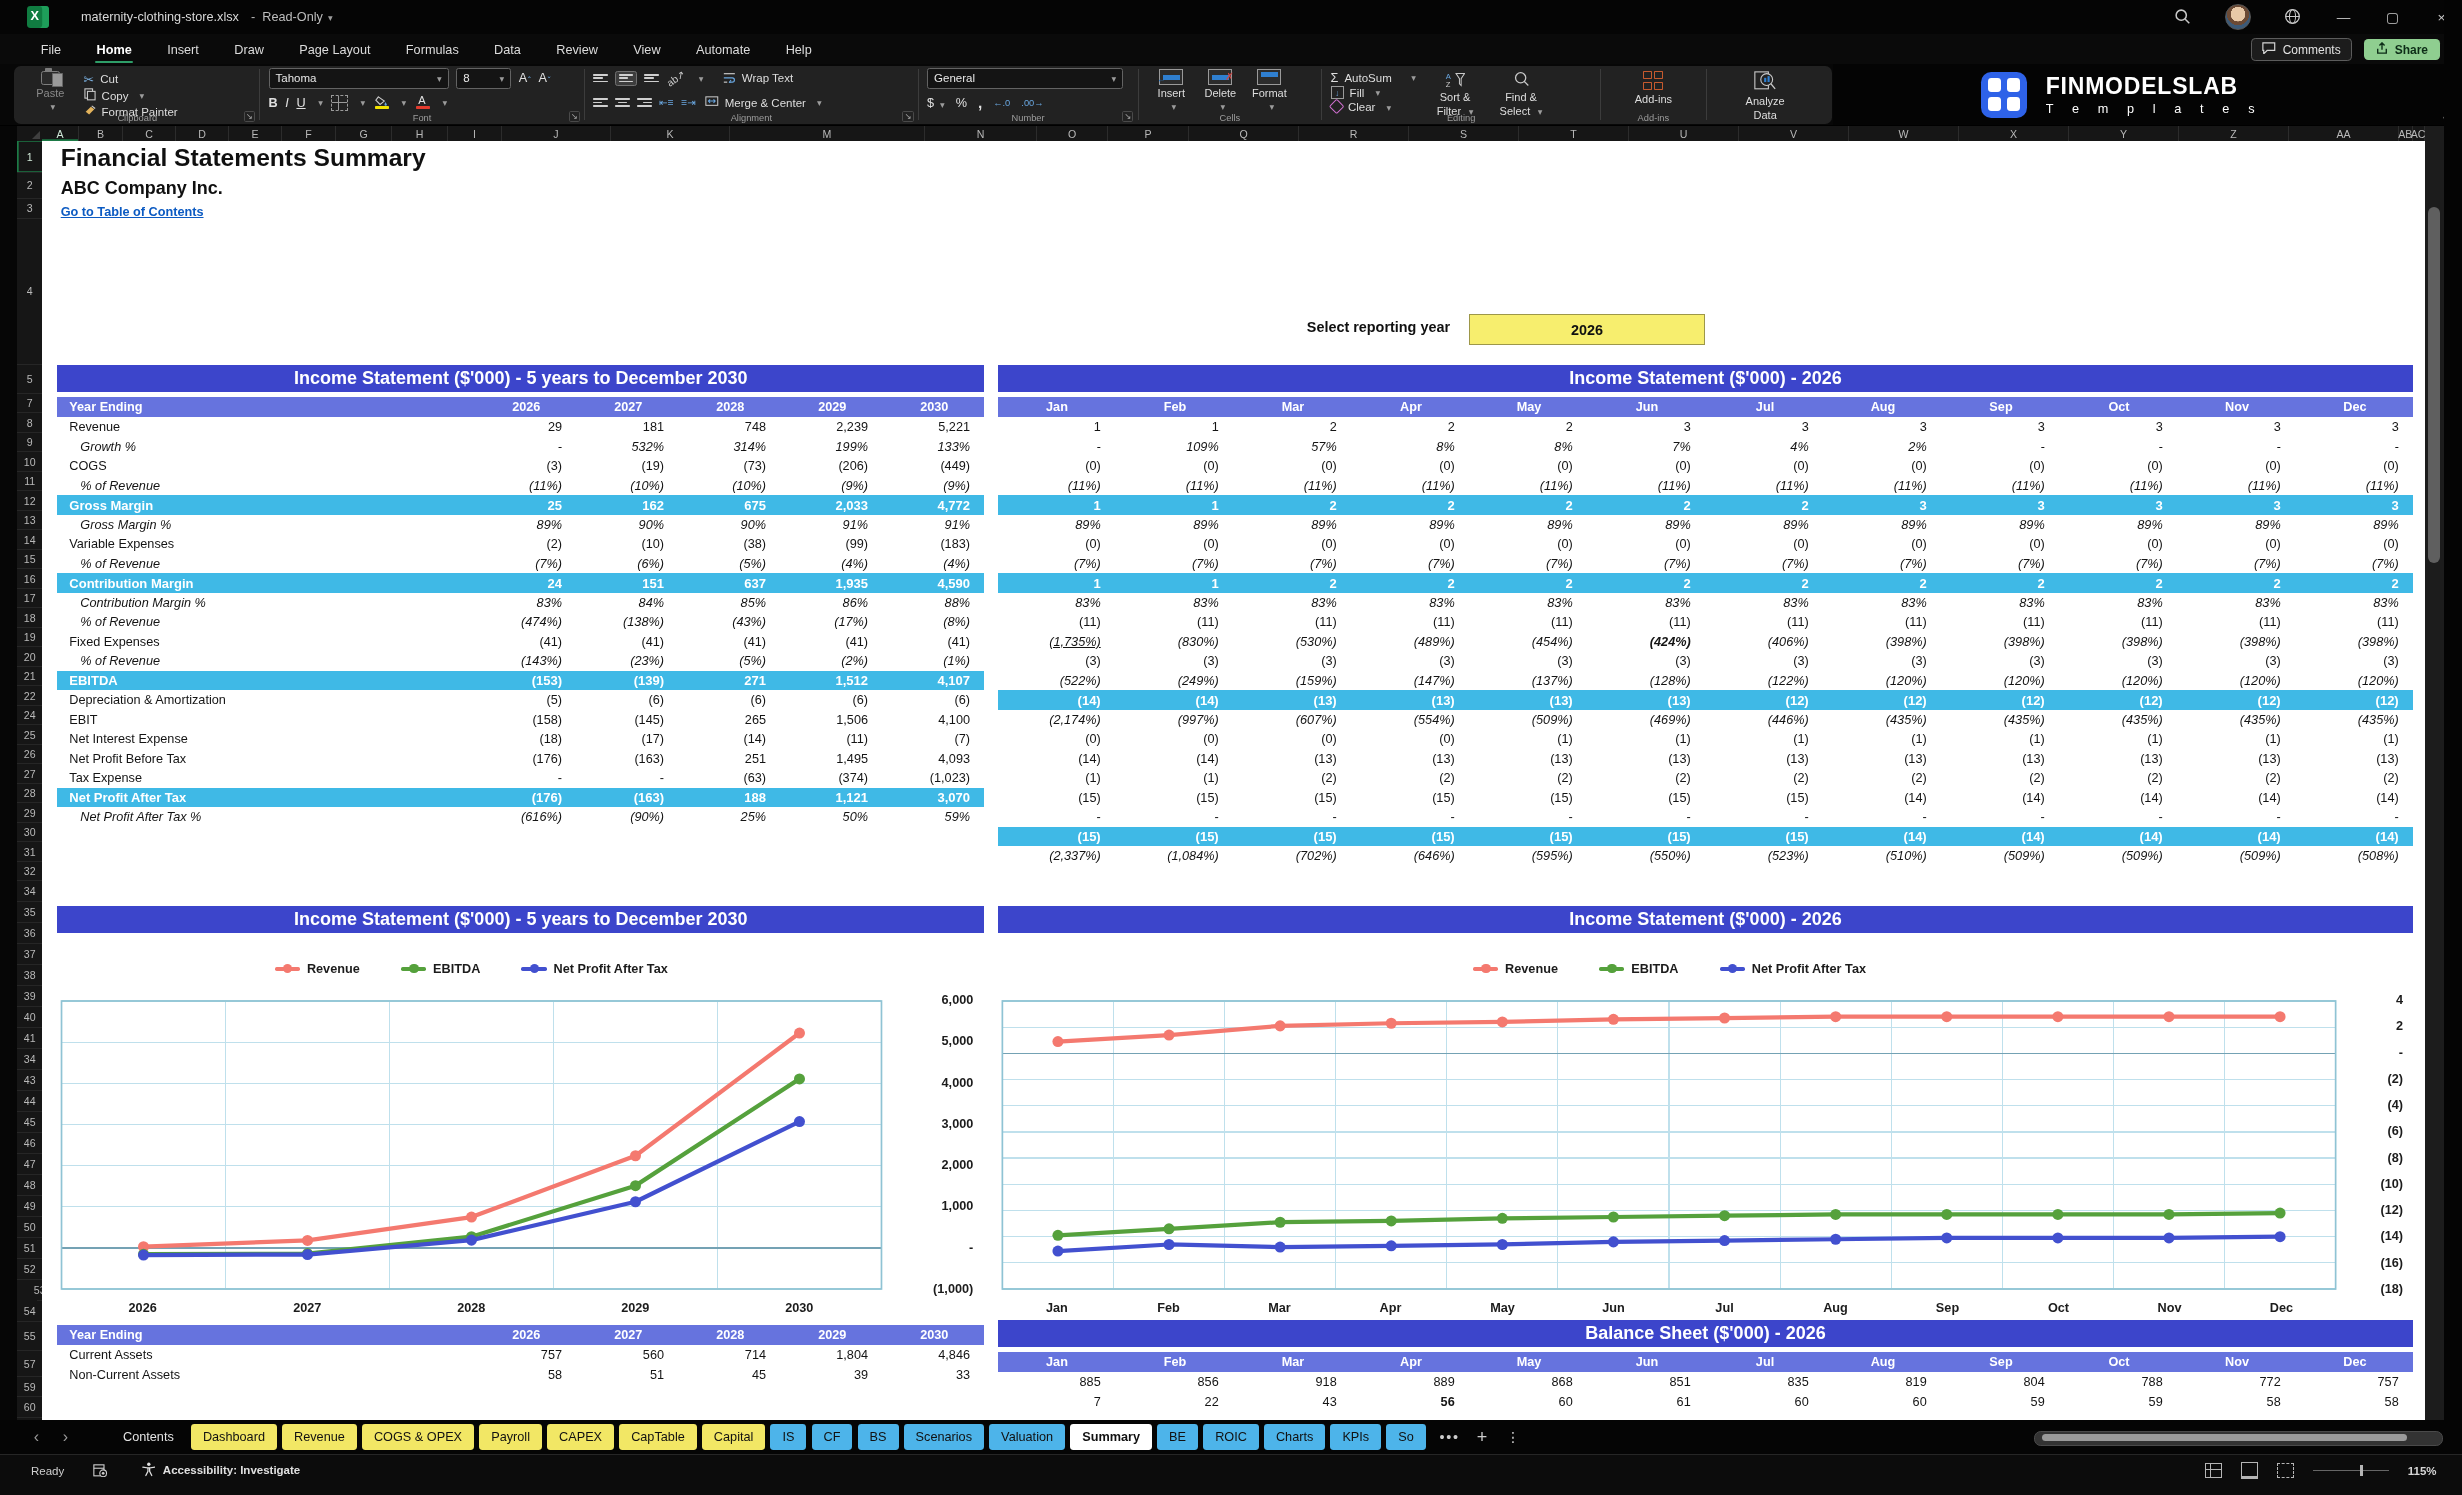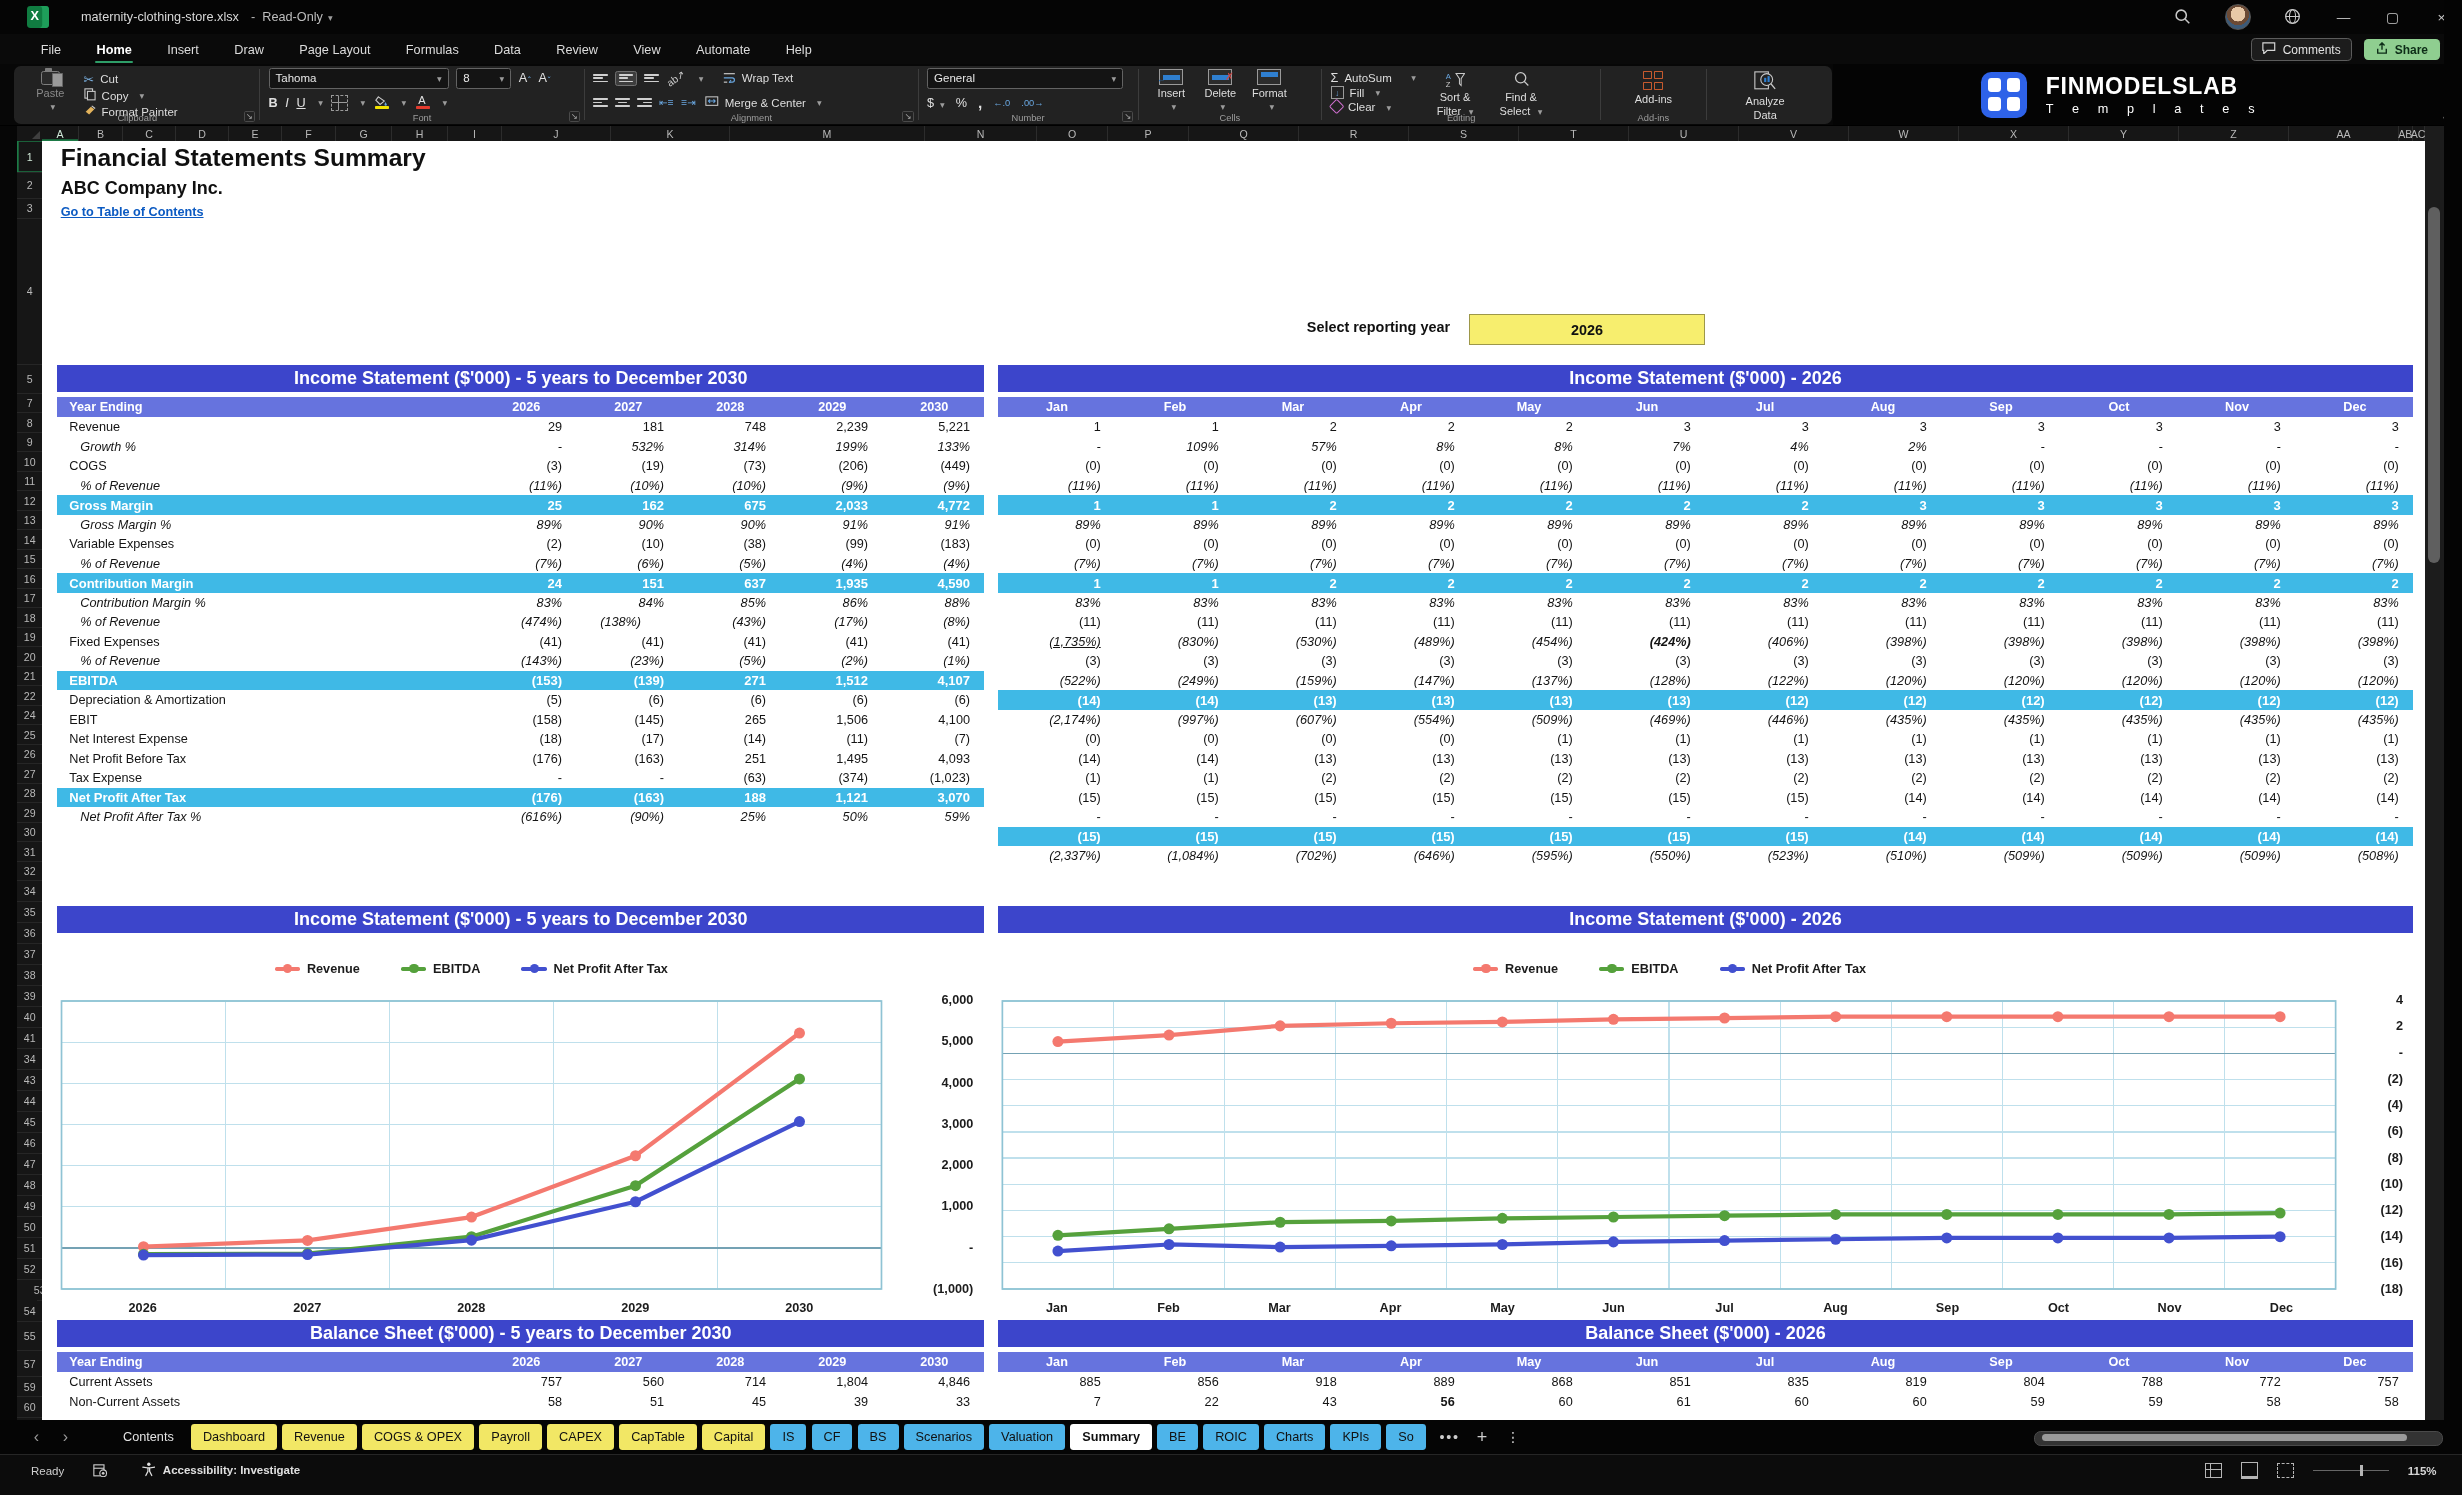--- a/index.html
+++ b/index.html
@@ -666,21 +666,21 @@
           <span class="lbl" style="width: 395px;">Contribution Margin %</span>
           <span class="val" style="width: 102px;">83%</span>
           <span class="val" style="width: 102px;">84%</span>
           <span class="val" style="width: 102px;">85%</span>
           <span class="val" style="width: 102px;">86%</span>
           <span class="val" style="width: 102px;">88%</span>
         </div>
         <div class="trow s-italic">
           <span class="lbl" style="width: 395px;">% of Revenue</span>
           <span class="val" style="width: 102px;">(474%)</span>
-          <span class="val" style="width: 102px; text-align: center;">(138%)</span>
+          <span class="val" style="width: 102px;">(138%)</span>
           <span class="val" style="width: 102px;">(43%)</span>
           <span class="val" style="width: 102px;">(17%)</span>
           <span class="val" style="width: 102px;">(8%)</span>
         </div>
         <div class="trow s-normal">
           <span class="lbl" style="width: 406px;">Fixed Expenses</span>
           <span class="val" style="width: 102px;">(41)</span>
           <span class="val" style="width: 102px;">(41)</span>
           <span class="val" style="width: 102px;">(41)</span>
           <span class="val" style="width: 102px;">(41)</span>
@@ -1286,21 +1286,20 @@
           <div class="xlab" style="left: 671px; width: 111px; top: 368px;">Jul</div>
           <div class="xlab" style="left: 782px; width: 111px; top: 368px;">Aug</div>
           <div class="xlab" style="left: 894px; width: 111px; top: 368px;">Sep</div>
           <div class="xlab" style="left: 1005px; width: 111px; top: 368px;">Oct</div>
           <div class="xlab" style="left: 1116px; width: 111px; top: 368px;">Nov</div>
           <div class="xlab" style="left: 1228px; width: 111px; top: 368px;">Dec</div>
         </div>
       </div>
 
     <div class="gtable" id="bs-left" style="left:15.3px;top:1179px;width:927px;">
-        <div class="ghead">Balance Sheet ($'000) - 5 years to December 2030</div>
         <div class="gspacer"></div>
         <div class="trow yearrow center">
           <span class="lbl" style="width: 406px;">Year Ending</span>
           <span class="val" style="width: 102px;">2026</span>
           <span class="val" style="width: 102px;">2027</span>
           <span class="val" style="width: 102px;">2028</span>
           <span class="val" style="width: 102px;">2029</span>
           <span class="val" style="width: 102px;">2030</span>
         </div>
         <div class="trow s-normal">

